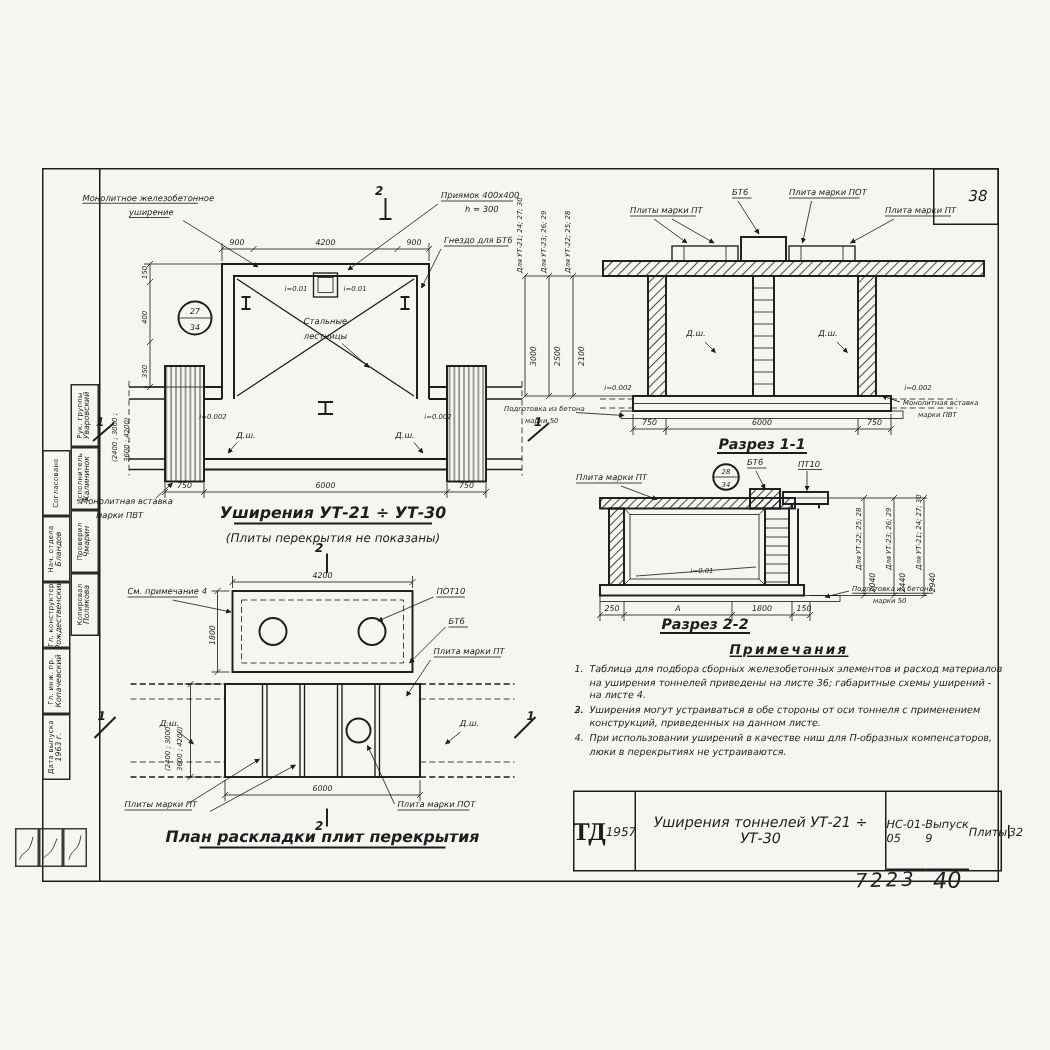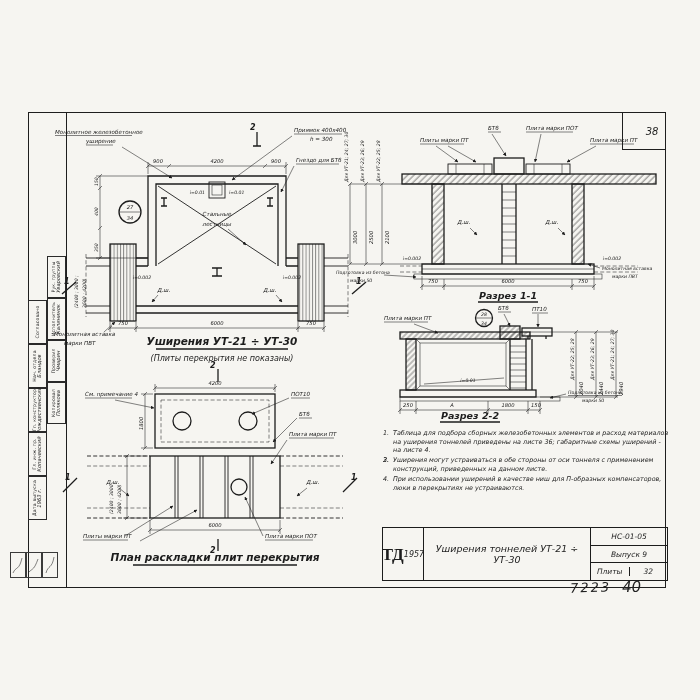--- a/index.html
+++ b/index.html
@@ -21,21 +21,21 @@
   .notes-heading{text-align:center;font-size:9px;font-weight:bold;text-decoration:underline;letter-spacing:1.5px;margin-bottom:3px;}
   .note-item{position:relative;padding-left:11px;font-size:6.4px;line-height:1.35;margin-bottom:1.5px;}
   .note-num{position:absolute;left:1px;top:0;}
   
   .tblock{position:absolute;left:382px;top:527px;width:286px;height:54px;border:1.7px solid #1c1c1c;
           box-sizing:border-box;display:flex;font-style:italic;}
   .tb-logo{width:40px;border-right:1.7px solid #1c1c1c;display:flex;align-items:center;justify-content:center;}
   .tb-logo-main{font-family:"Liberation Serif",serif;font-style:normal;font-weight:bold;font-size:17px;line-height:1;}
   .tb-logo-year{font-size:8px;margin-top:1px;}
   .tb-title{flex:1;display:flex;align-items:center;justify-content:center;font-size:9.5px;text-align:center;padding:0 4px;}
-  .tb-right{width:76px;border-left:1.7px solid #1c1c1c;display:flex;flex-direction:column;justify-content:center;}
+  .tb-right{width:76px;border-left:1.7px solid #1c1c1c;display:flex;}
   .tb-row{flex:1;display:flex;align-items:center;justify-content:center;font-size:7.5px;border-bottom:1px solid #1c1c1c;}
   .tb-row:last-child{border-bottom:none;}
   .tb-row.split{padding:0;}
   .tb-row.split span{flex:1;text-align:center;}
   .tb-row.split span:first-child{border-right:1px solid #1c1c1c;}
   .hand{position:absolute;font-style:italic;color:#222;transform:rotate(-2deg);}
   #hw-code{left:570px;top:580px;font-size:13px;letter-spacing:2px;}
   #hw-num{left:622px;top:578px;font-size:15px;}
   
   svg *{stroke:#1d1d1d;fill:none;stroke-width:0.9;stroke-linecap:butt;}
@@ -433,20 +433,21 @@
       <path d="M210,184 H258" class="thin"></path>
       <line x1="208" y1="180" x2="190" y2="141" class="thin" marker-end="url(#arD)"></line>
     </g>
     <g>
       <text x="160" y="205" class="tb mid">План раскладки плит перекрытия</text>
       <path d="M78,209 H242" class="w1"></path>
     </g>
   </svg>
 
   <div class="notes">
+    <div class="notes-heading">Примечания</div>
     <div class="note-item">
       <span class="note-num">1.</span>
       <span class="note-text">Таблица для подбора сборных железобетонных элементов и расход материалов на уширения тоннелей приведены на листе 36; габаритные схемы уширений - на листе 4.</span>
     </div>
     <div class="note-item">
       <span class="note-num">2.</span>
     </div>
     <div class="note-item">
       <span class="note-num">3.</span>
       <span class="note-text">Уширения могут устраиваться в обе стороны от оси тоннеля с применением конструкций, приведенных на данном листе.</span>

